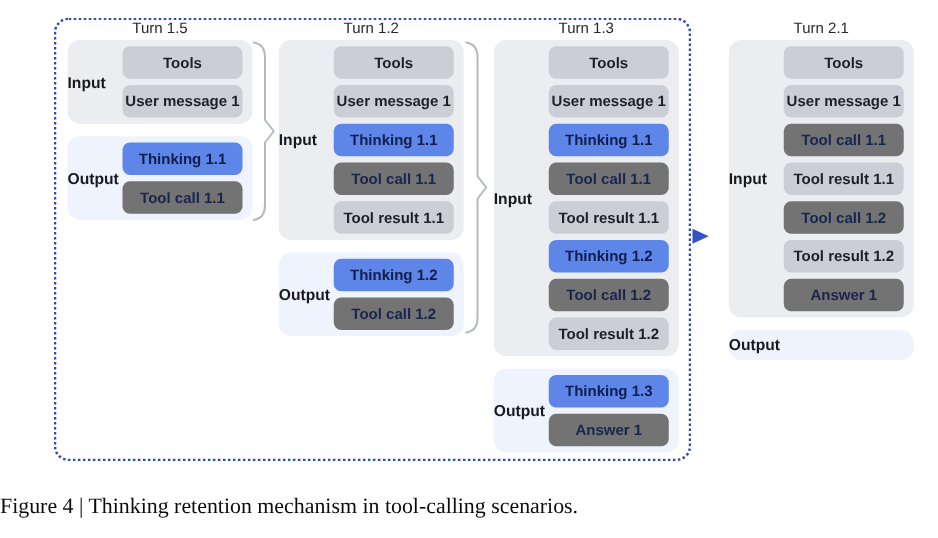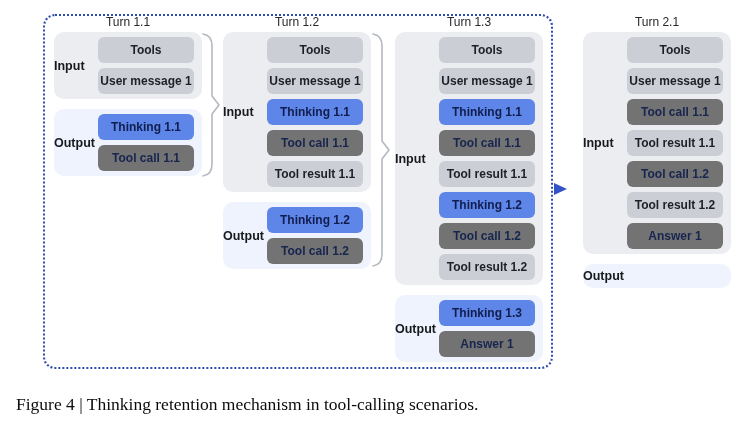--- a/index.html
+++ b/index.html
@@ -13,31 +13,31 @@
   .group.output{background:#eef3fd;margin-top:10px;}
   .side-label{flex:0 0 44px;width:44px;text-align:left;font-size:12.5px;font-weight:600;color:#17191d;}
   .boxes{flex:1;min-width:0;}
   .box{height:26px;border-radius:6px;display:flex;align-items:center;justify-content:center;font-size:12px;font-weight:700;margin-bottom:5px;white-space:nowrap;}
   .box:last-child{margin-bottom:0;}
   .box.context{background:#cbced4;color:#1d2025;}
   .box.thinking{background:#5e86e9;color:#101d4d;}
   .box.model{background:#737373;color:#17254f;}
   .brace{position:absolute;}
   .arrow-head{position:absolute;}
-  .caption{position:absolute;left:16px;top:394px;width:700px;font-family:"Liberation Serif",serif;font-size:17.5px;color:#0c0c0c;}
+  .caption{position:absolute;left:0;top:394px;width:700px;font-family:"Liberation Serif",serif;font-size:17.5px;color:#0c0c0c;}
 </style>
 </head>
 <body>
 
 <div id="diagram">
   <div class="dashed-frame"></div>
 
   <div id="columns">
       <div class="column" style="left: 54px;">
-        <div class="turn-title">Turn 1.1</div>
+        <div class="turn-title">Turn 1.5</div>
         <div class="group input">
           <div class="side-label">Input</div>
           <div class="boxes">
             <div class="box context">Tools</div>
             <div class="box context">User message 1</div>
           </div>
         </div>
         <div class="group output">
           <div class="side-label">Output</div>
           <div class="boxes">

